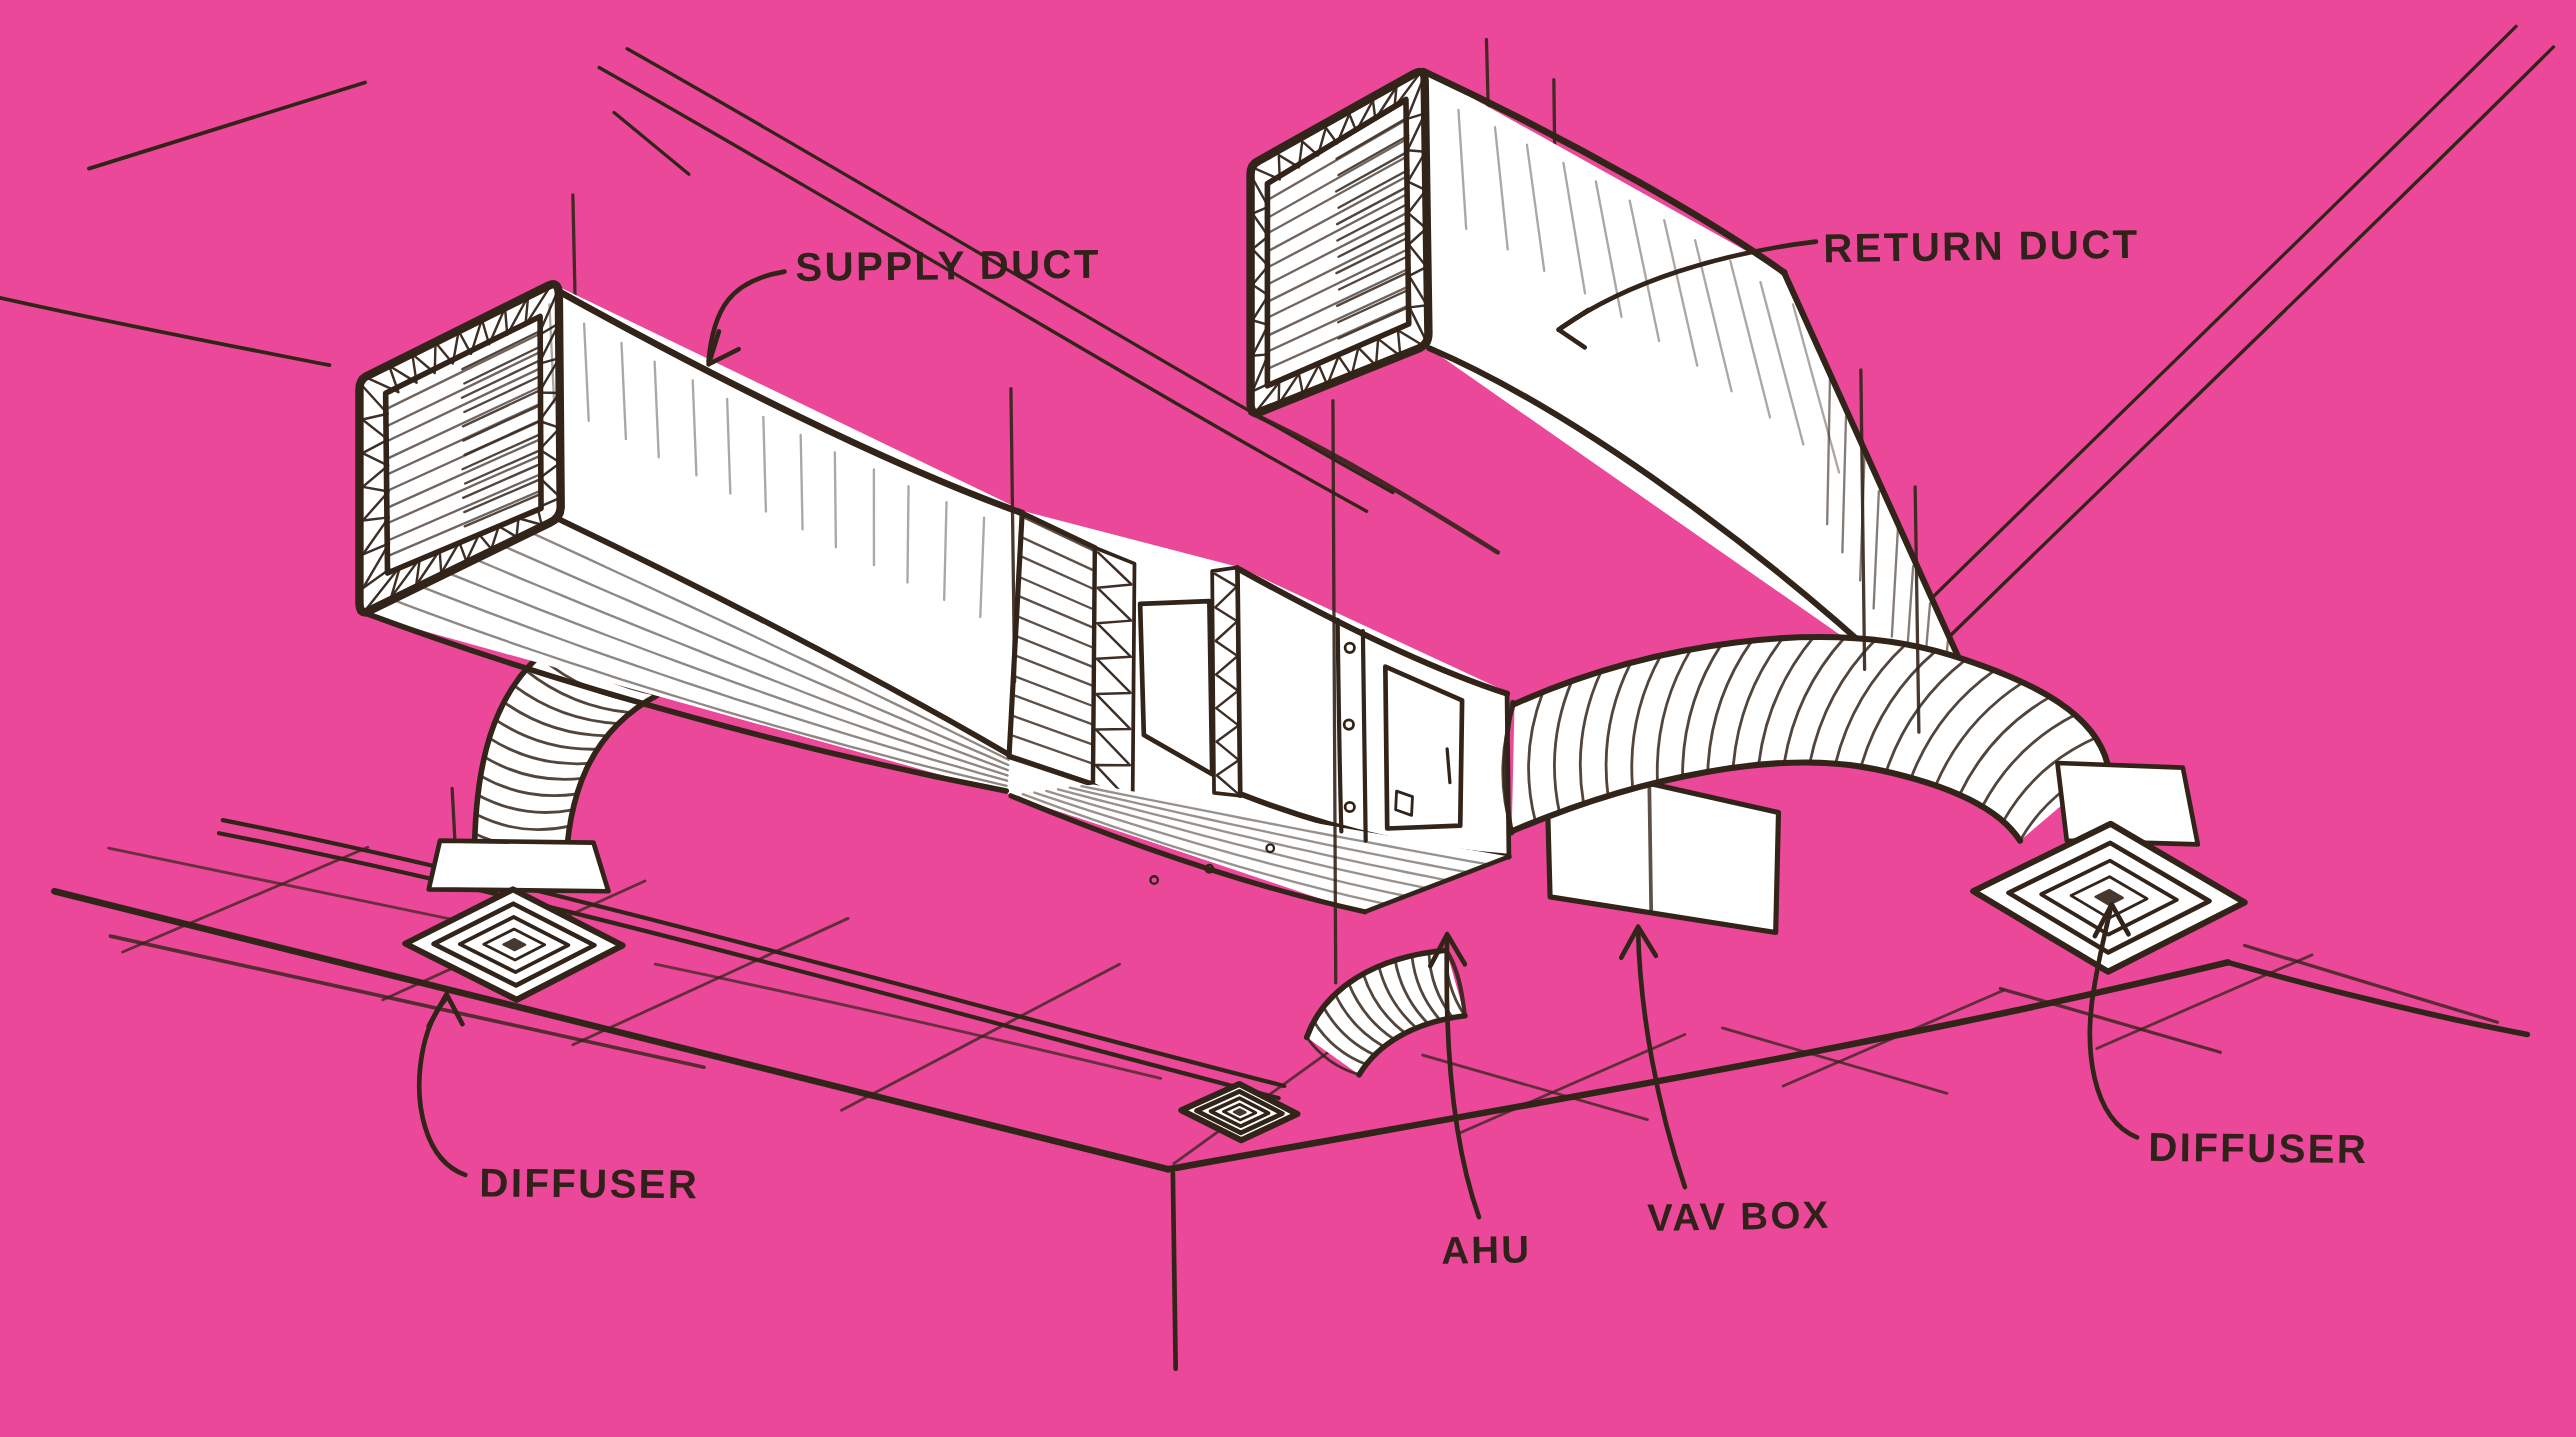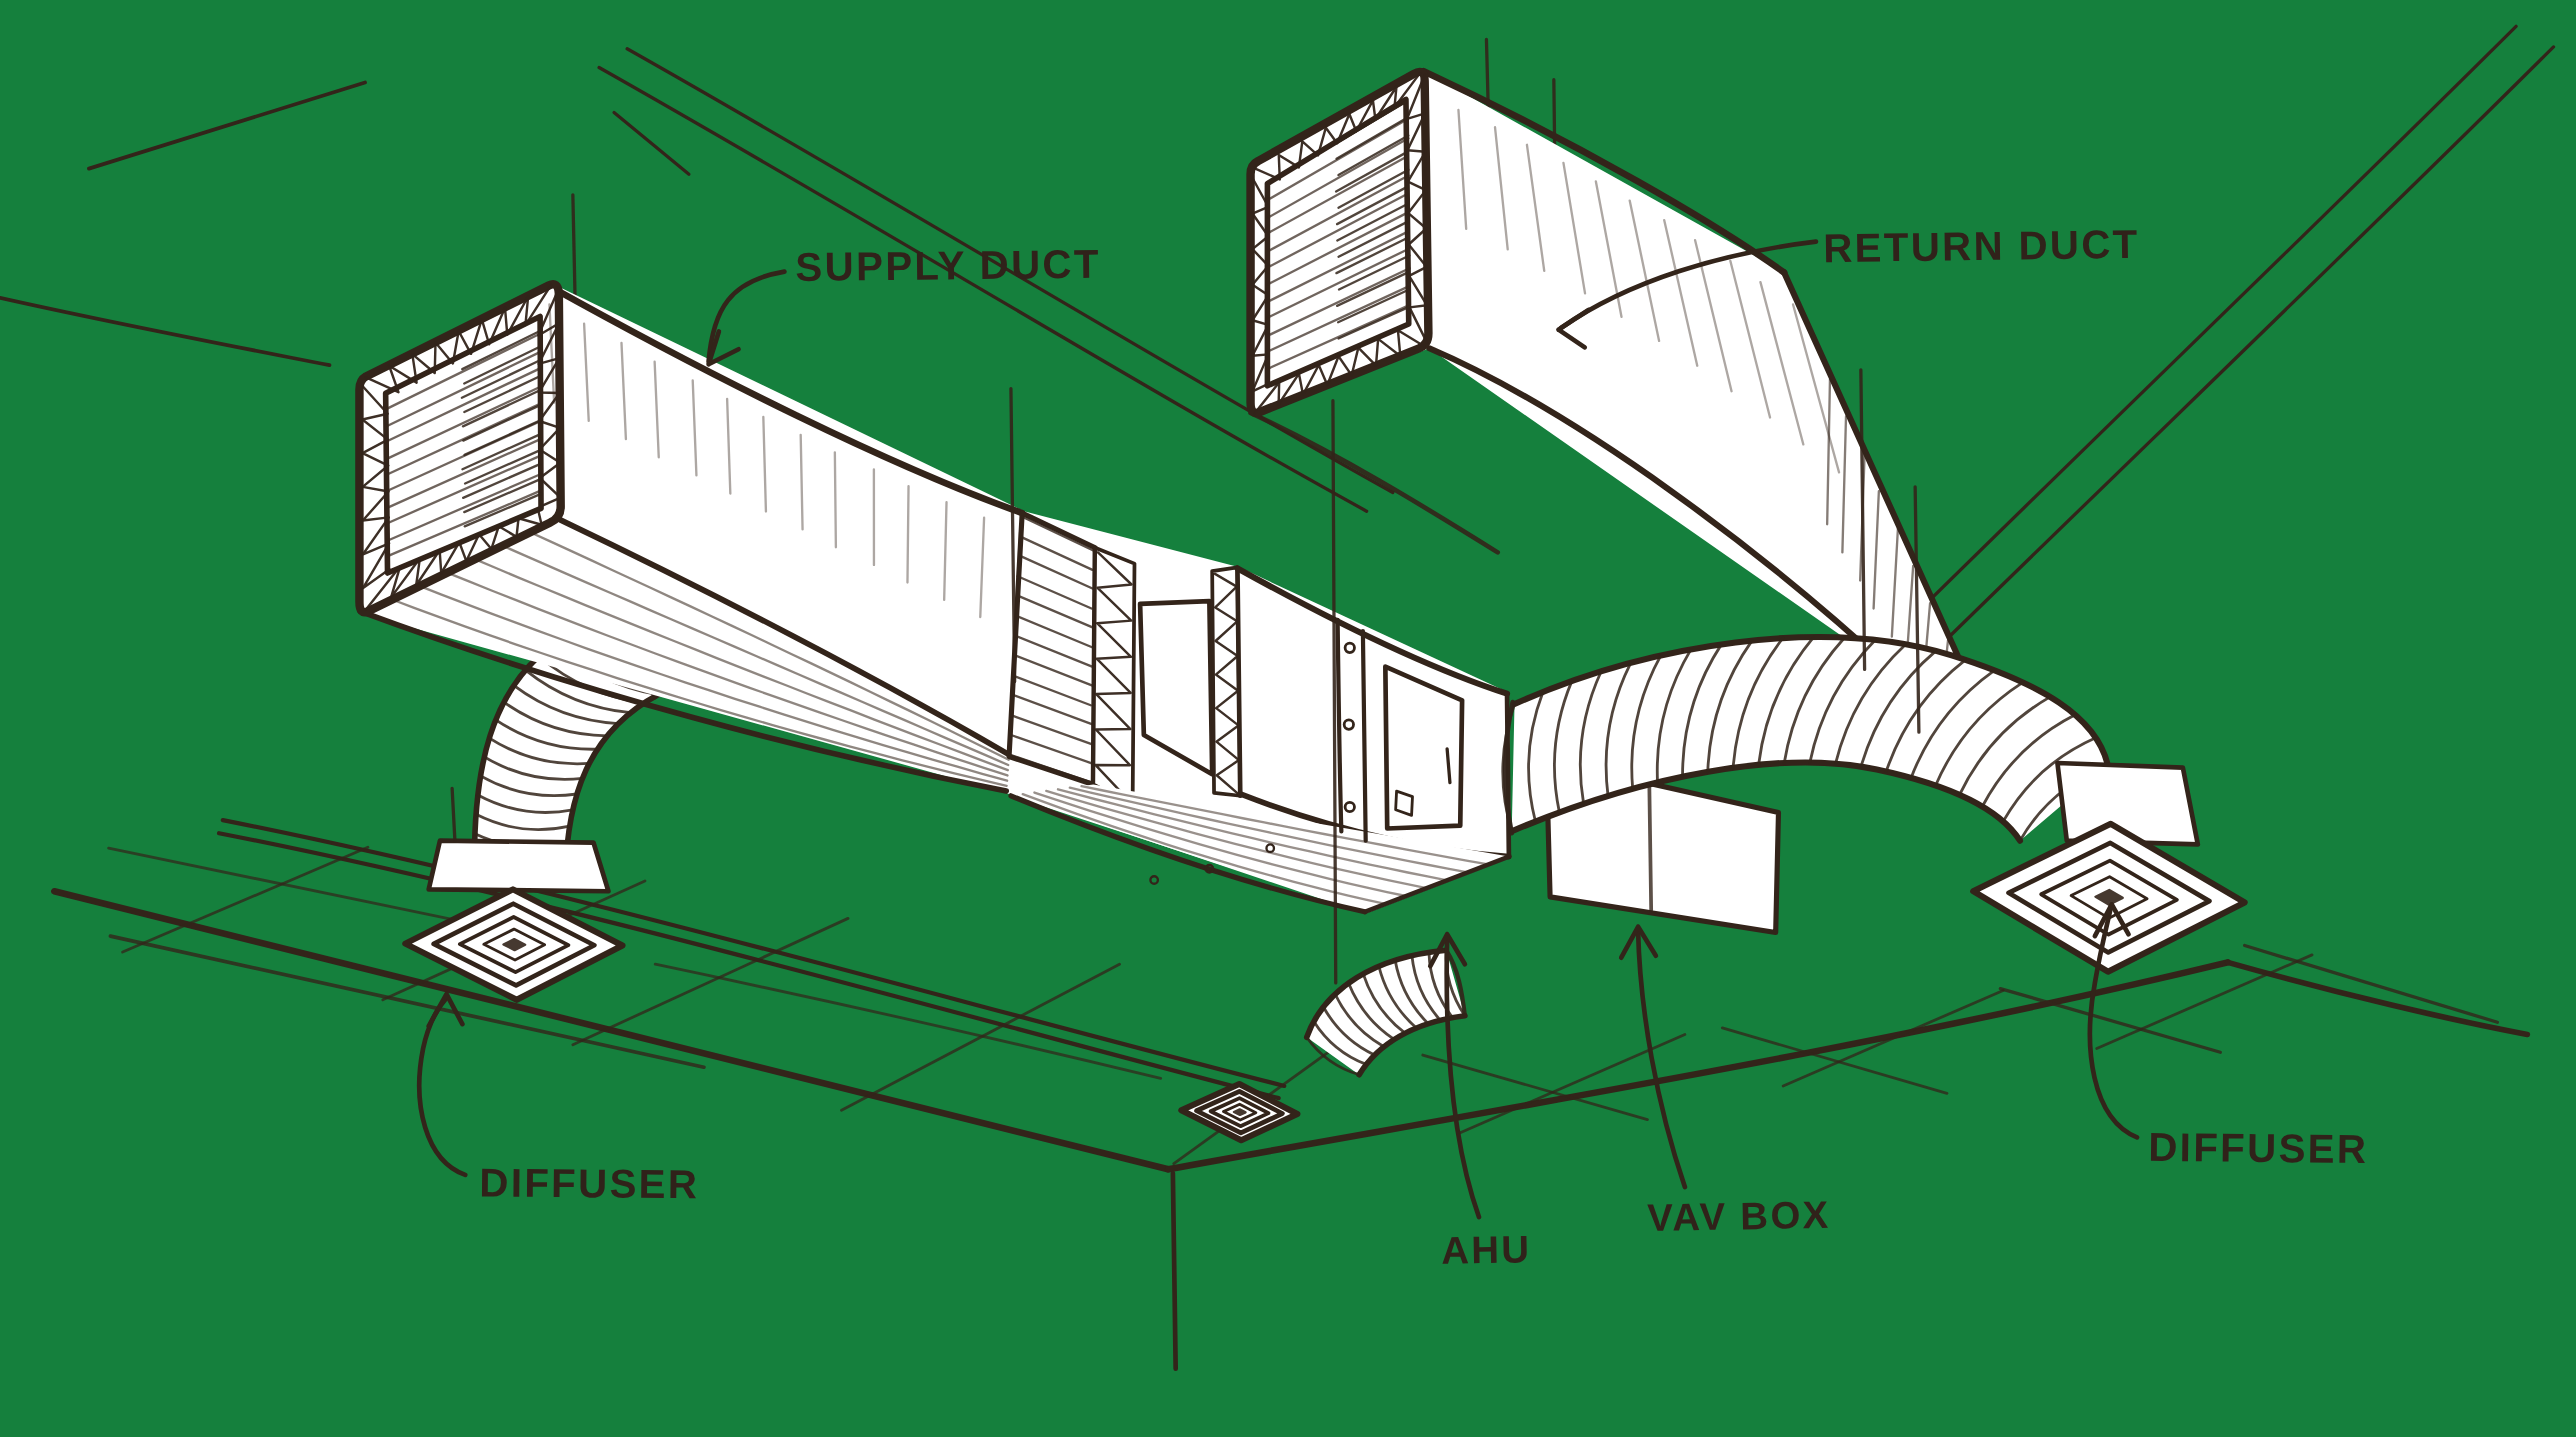--- a/index.html
+++ b/index.html
@@ -1,16 +1,16 @@
 <!DOCTYPE html>
 <html style="font-size:15px"><head>
 <meta charset="utf-8">
 <style>
   html,body{margin:0;padding:0;background:#ffffff;}
-  .stage{position:relative;width:2576px;height:1438px;background:#15803d;overflow:hidden;}
+  .stage{position:relative;width:2576px;height:1438px;background:#ec4899;overflow:hidden;}
   svg{display:block;}
   .guide{fill:none;stroke:none;}
   .lbl{font-family:"Liberation Sans", sans-serif;font-weight:700;font-size:43px;letter-spacing:2.5px;fill:#30221a;}
   .lbl-sm{font-size:41px;}
 </style>
 </head>
 <body>
 
 <div class="stage">
 <svg id="art" width="2576" height="1438" viewBox="0 0 2752 1536">

